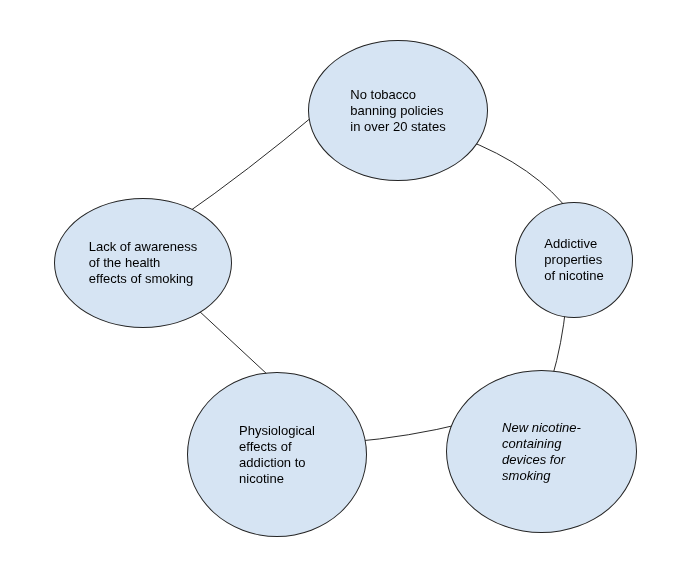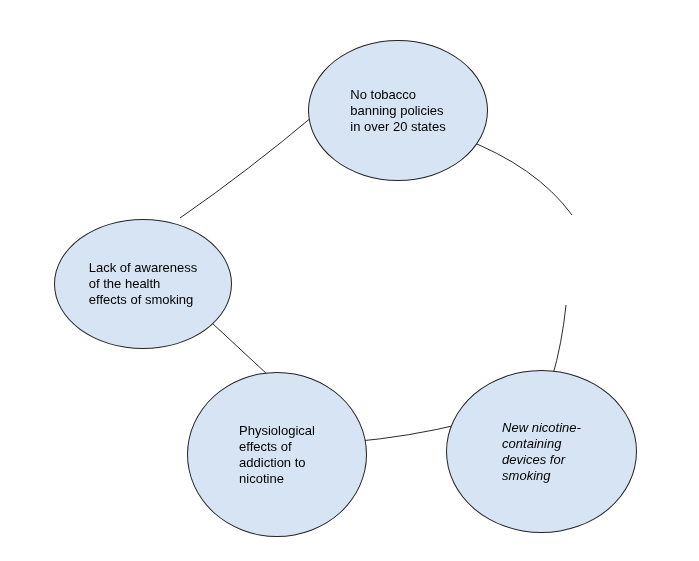--- a/index.html
+++ b/index.html
@@ -36,21 +36,21 @@
   .node-label {
     white-space: pre-line;
     text-align: left;
     font-size: 13px;
     line-height: 16px;
     color: var(--text-color, #000000);
   }
   
   .node-top          { left: 308px; top:  40px; width: 180px; height: 141px; }
   .node-center       { left: 316px; top: 212px; width: 127px; height: 115px; }
-  .node-left         { left:  54px; top: 219px; width: 178px; height: 130px; }
+  .node-left         { left:  54px; top: 198px; width: 178px; height: 130px; }
   .node-right        { left: 515px; top: 202px; width: 118px; height: 116px; }
   .node-bottom-left  { left: 187px; top: 372px; width: 180px; height: 165px; }
   .node-bottom-right { left: 446px; top: 370px; width: 191px; height: 163px; font-style: italic; }
 </style>
 </head>
 <body style="background: rgb(255, 255, 255);">
 
 <div class="canvas">
 
   <svg class="connector-layer" viewBox="0 0 699 561" xmlns="http://www.w3.org/2000/svg">
@@ -67,20 +67,25 @@
 in over 20 states</div>
   </div>
 
 
   <div class="node node-left">
     <div class="node-label">Lack of awareness
 of the health
 effects of smoking</div>
   </div>
 
+  <div class="node node-right">
+    <div class="node-label">Addictive
+properties
+of nicotine</div>
+  </div>
 
   <div class="node node-bottom-left">
     <div class="node-label">Physiological
 effects of
 addiction to
 nicotine</div>
   </div>
 
   <div class="node node-bottom-right">
     <div class="node-label">New nicotine-

